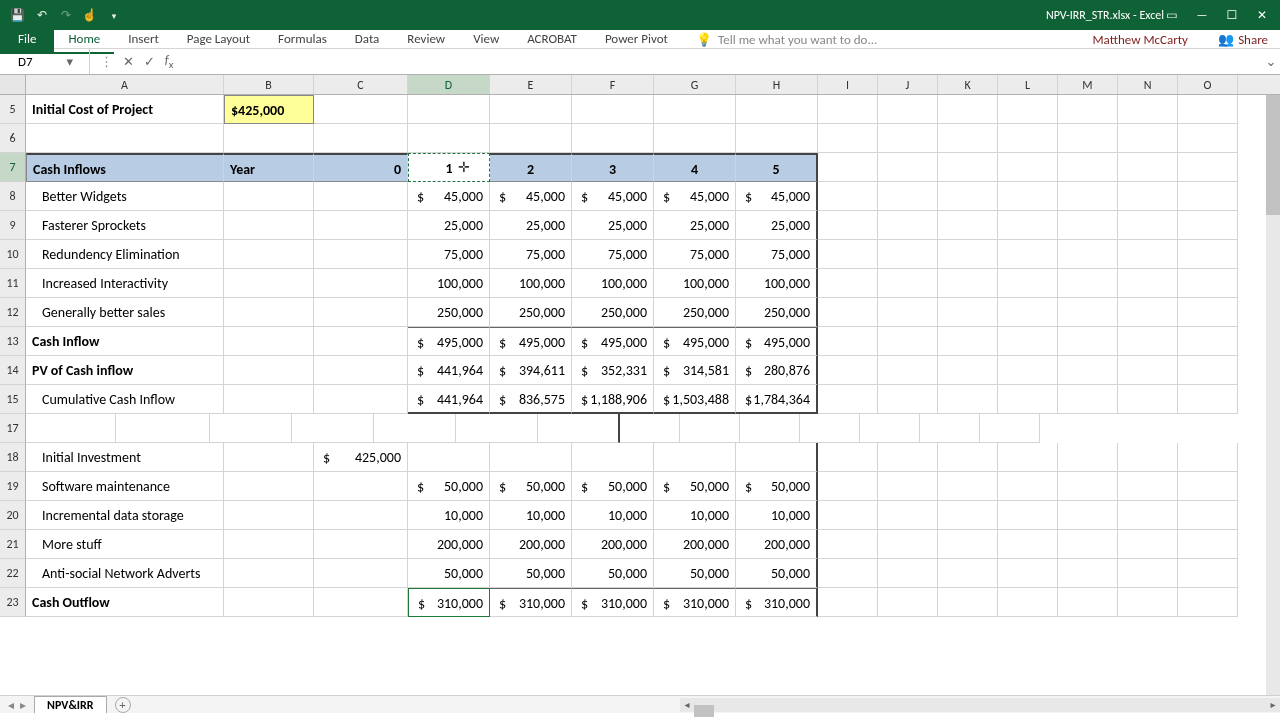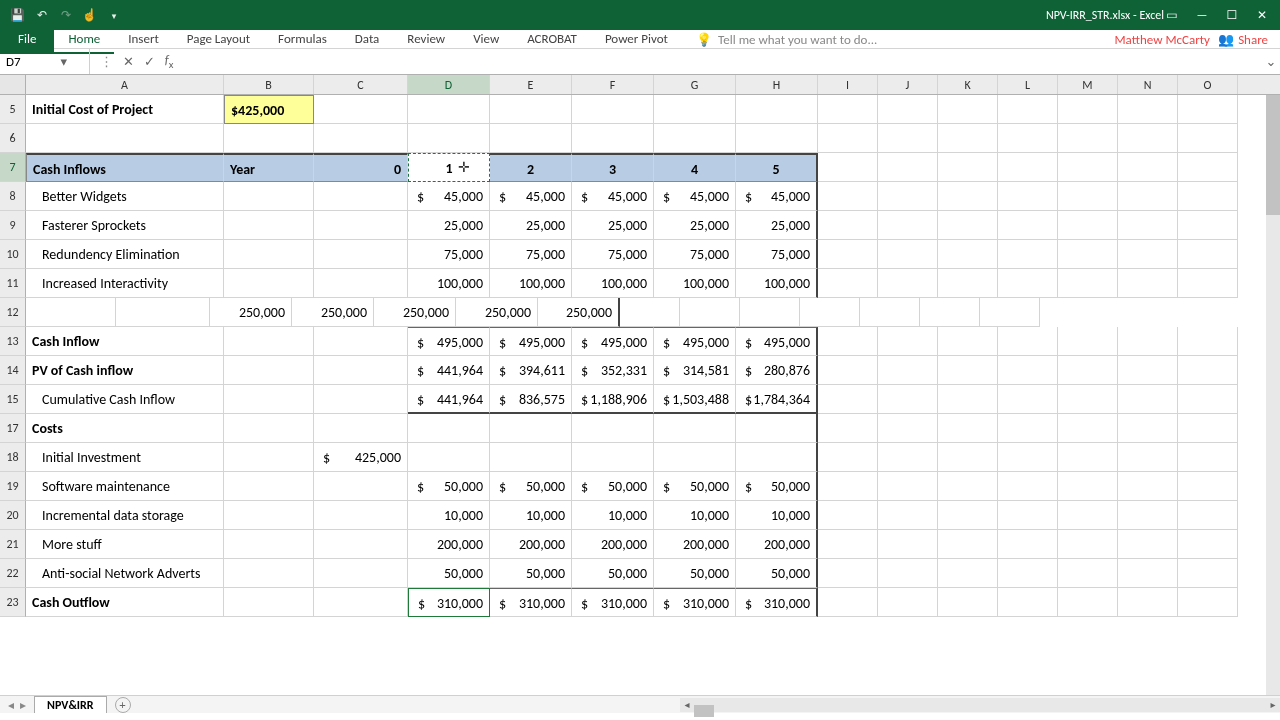--- a/index.html
+++ b/index.html
@@ -12,28 +12,28 @@
 .title-center { flex: 1; text-align: right; }
 .title-right { display: flex; align-items: center; gap: 14px; padding-right: 10px; }
 .win-btn { width: 16px; height: 16px; display: flex; align-items: center; justify-content: center; cursor: pointer; }
 
 
 .ribbon { height: 19px; background: #fff; border-bottom: 1px solid #d4d4d4; display: flex; align-items: center; font-size: 13px; }
 .ribbon-tabs { display: flex; }
 .ribbon-tab { padding: 0 14px; height: 30px; line-height: 30px; color: #444; cursor: pointer; }
 .ribbon-tab.file { background: #0f6136; color: #fff; padding: 0 18px; }
 .ribbon-tab.active { border-bottom: 2px solid #0f6136; color: #0f6136; }
-.ribbon-right { margin-left: auto; display: flex; align-items: center; gap: 8px; padding-right: 12px; font-size: 13px; color: #ef4444; }
+.ribbon-right { margin-left: auto; display: flex; align-items: center; gap: 30px; padding-right: 12px; font-size: 13px; color: #7f1d1d; }
 .tell-me { color: #888; margin-left: 14px; display: flex; align-items: center; gap: 6px; }
 .share { display: flex; align-items: center; gap: 4px; }
 
 
 .formula-bar { height: 26px; background: #fff; border-bottom: 1px solid #b0b0b0; display: flex; align-items: center; font-size: 13px; }
 .name-box { width: 90px; border-right: 1px solid #d0d0d0; padding: 0 6px; display: flex; align-items: center; height: 100%; }
-.name-box span { flex: 1; }
+.name-box span { flex: 1; margin-left: 12px; }
 .name-box-dd { width: 10px; text-align: center; color: #666; cursor: pointer; }
 .fb-btns { display: flex; align-items: center; gap: 10px; padding: 0 10px; color: #666; }
 .fb-btn { cursor: pointer; }
 .formula-input { flex: 1; padding: 0 6px; margin-top: 35px; }
 .fb-expand { width: 18px; text-align: center; color: #666; cursor: pointer; }
 
 
 .grid-wrap { position: relative; height: 620px; background: #fff; }
 .col-headers { display: flex; height: 20px; background: #ececec; border-bottom: 1px solid #b0b0b0; font-size: 12px; color: #333; }
 .corner { width: 26px; border-right: 1px solid #b0b0b0; background: #e6e6e6; }
@@ -388,20 +388,21 @@
         <div class="cell wR "></div>
         <div class="cell wR "></div>
         <div class="cell wR "></div>
         <div class="cell wR "></div>
         <div class="cell wR "></div>
         <div class="cell wR "></div>
         <div class="cell wR "></div>
       </div>
       <div class="row">
         <div class="row-h ">12</div>
+        <div class="cell wA indent">Generally better sales</div>
         <div class="cell wB "></div>
         <div class="cell wC "></div>
         <div class="cell right wD ">
           <div class="money">
             <span class="sym"></span>
             <span>250,000</span>
           </div>
         </div>
         <div class="cell right wE ">
           <div class="money">
@@ -559,21 +560,20 @@
         <div class="cell wR "></div>
         <div class="cell wR "></div>
         <div class="cell wR "></div>
         <div class="cell wR "></div>
         <div class="cell wR "></div>
         <div class="cell wR "></div>
         <div class="cell wR "></div>
       </div>
       <div class="row">
         <div class="row-h ">17</div>
-        <div class="cell wA b ">Costs</div>
         <div class="cell wB "></div>
         <div class="cell wC "></div>
         <div class="cell wD "></div>
         <div class="cell wE "></div>
         <div class="cell wF "></div>
         <div class="cell wG "></div>
         <div class="cell wH outline-right "></div>
         <div class="cell wR "></div>
         <div class="cell wR "></div>
         <div class="cell wR "></div>

